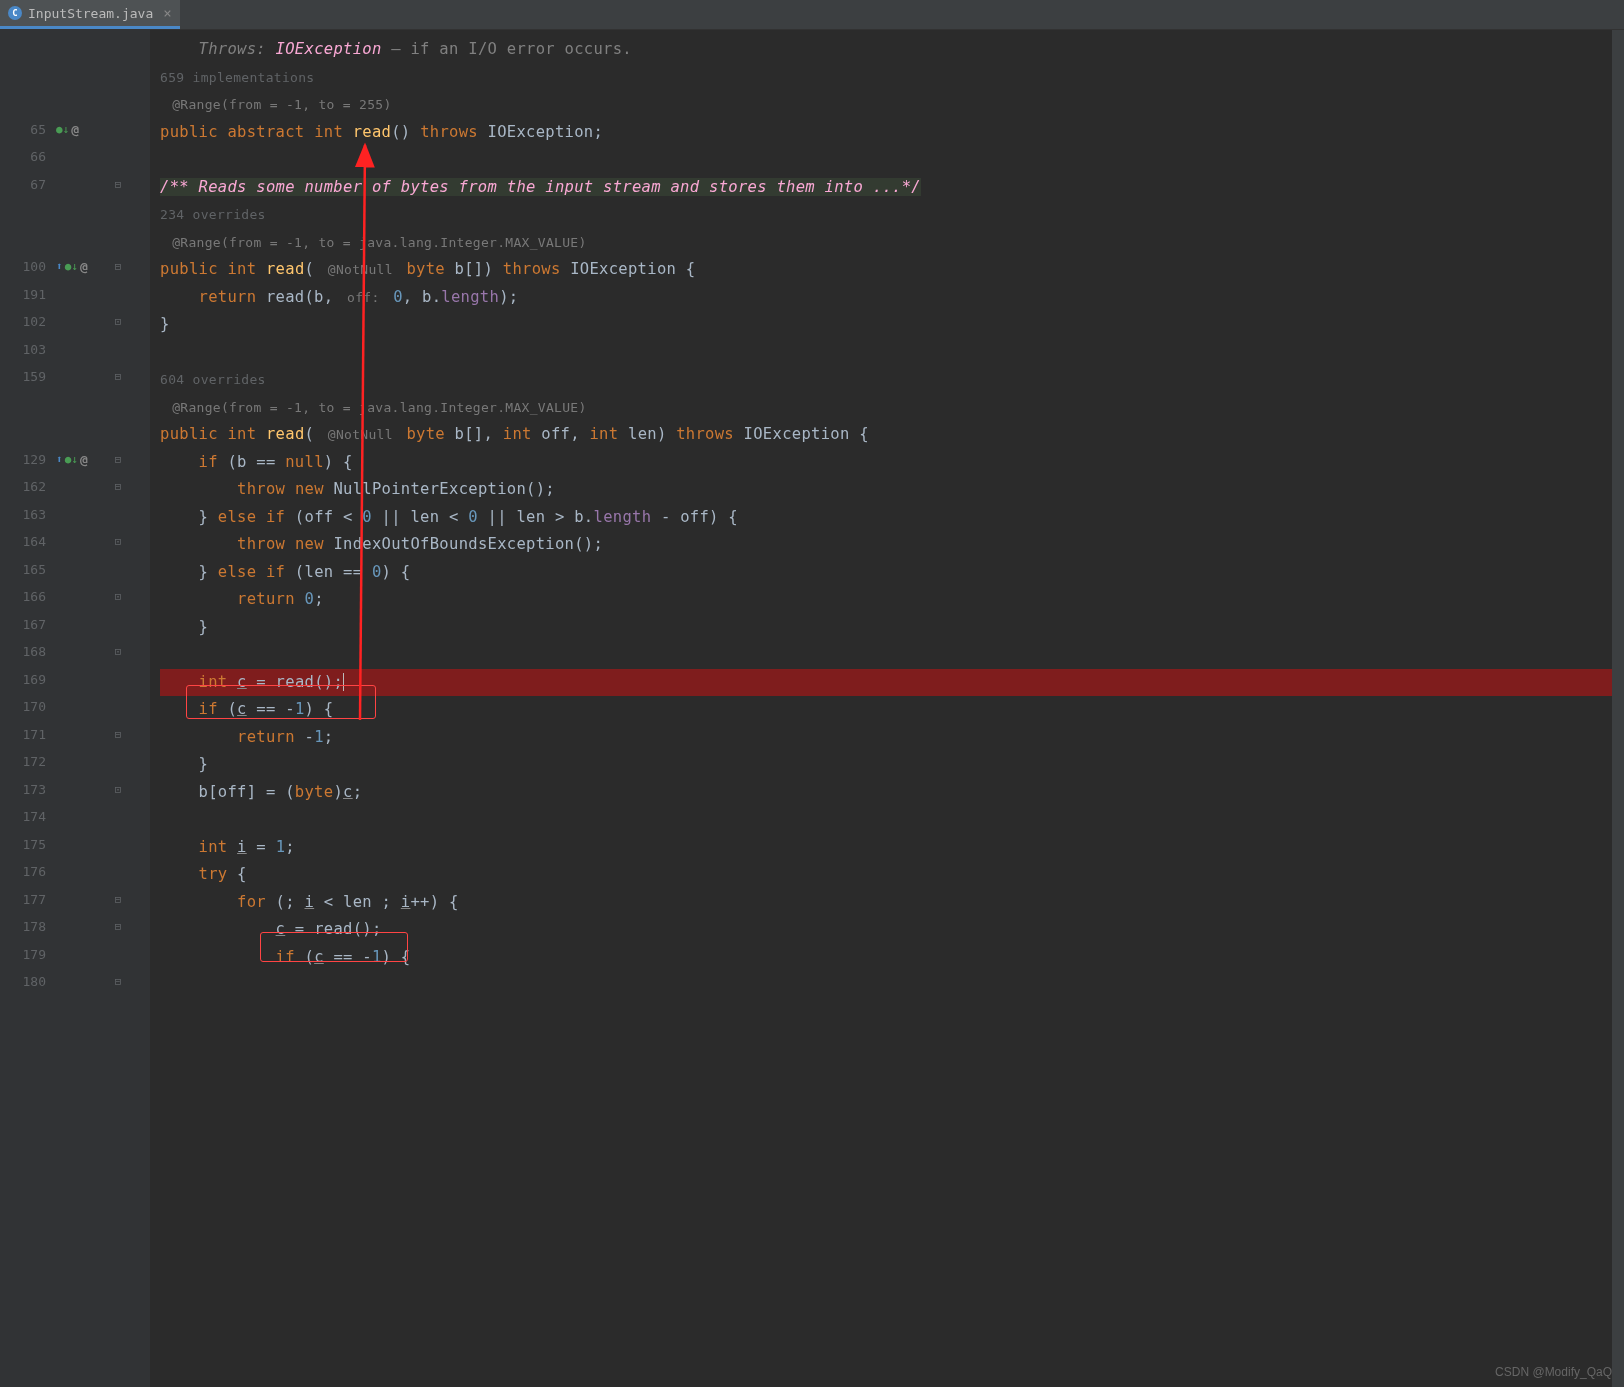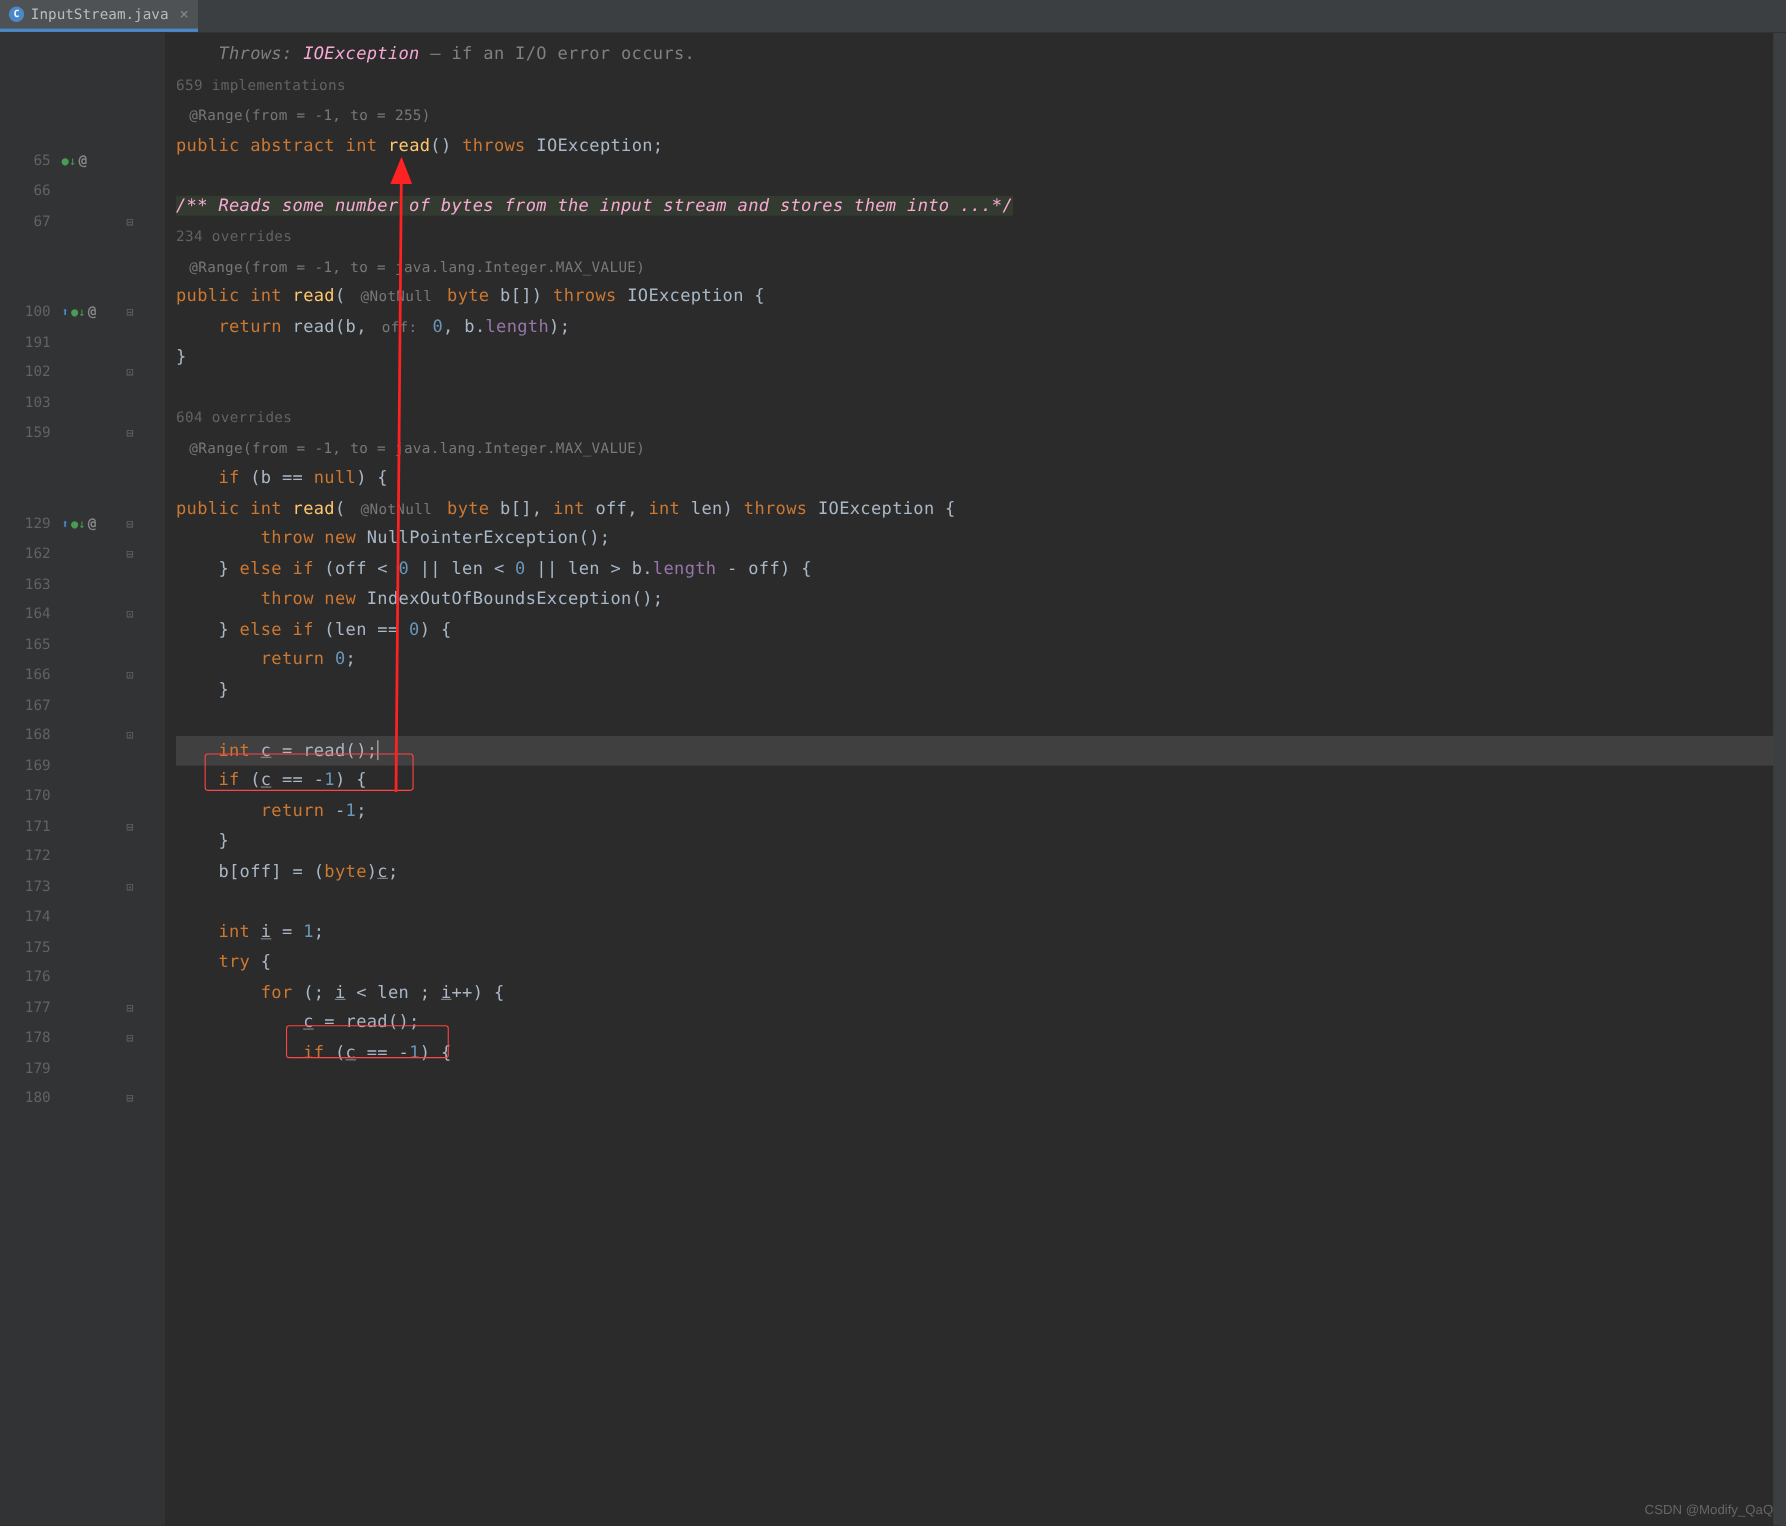--- a/index.html
+++ b/index.html
@@ -52,21 +52,21 @@
       display: flex;
       height: calc(100% - 30px);
     }
     .left-margin {
       width: 10px;
       background: #313335;
     }
     .gutter {
       width: 140px;
       background: #313335;
-      padding-top: 20px;
+      padding-top: 3px;
       position: relative;
     }
     .line-row {
       height: 27.5px;
       display: flex;
       align-items: center;
       font-size: 13px;
     }
     .line-num {
       width: 42px;
@@ -97,21 +97,21 @@
       line-height: 27.5px;
     }
     .code-line {
       height: 27.5px;
       white-space: pre;
       font-size: 15.5px;
       letter-spacing: 0.3px;
       position: relative;
     }
     .current-line {
-      background: #404040;
+      background: #7f1d1d;
     }
     .kw { color: #cc7832; }
     .comment { color: #808080; }
     .doc { color: #f9a8d4; font-style: italic; }
     .num { color: #6897bb; }
     .method { color: #ffc66d; }
     .field { color: #9876aa; }
     .annotation { color: #808080; font-size: 13px; }
     .inlay {
       color: #787878;
@@ -370,22 +370,22 @@
     <div class="code-line"></div>
     <div class="code-line"><span class="doc doc-bg">/** Reads some number of bytes from the input stream and stores them into ...*/</span></div>
     <div class="code-line"><span class="hint-link">234 overrides</span></div>
     <div class="code-line"><span class="annotation inlay"> @Range(from = -1, to = java.lang.Integer.MAX_VALUE) </span></div>
     <div class="code-line"><span class="kw">public</span> <span class="kw">int</span> <span class="method">read</span>( <span class="annotation inlay">@NotNull</span> <span class="kw">byte</span> b[]) <span class="kw">throws</span> IOException {</div>
     <div class="code-line">    <span class="kw">return</span> read(b, <span class="inlay">off:</span> <span class="num">0</span>, b.<span class="field">length</span>);</div>
     <div class="code-line">}</div>
     <div class="code-line"></div>
     <div class="code-line"><span class="hint-link">604 overrides</span></div>
     <div class="code-line"><span class="annotation inlay"> @Range(from = -1, to = java.lang.Integer.MAX_VALUE) </span></div>
+    <div class="code-line"><span class="kw">public</span> <span class="kw">int</span> <span class="method">read</span>( <span class="annotation inlay">@NotNull</span> <span class="kw">byte</span> b[], <span class="kw">int</span> off, <span class="kw">int</span> len) <span class="kw">throws</span> IOException {</div>
     <div class="code-line">    <span class="kw">if</span> (b == <span class="kw">null</span>) {</div>
-    <div class="code-line"><span class="kw">public</span> <span class="kw">int</span> <span class="method">read</span>( <span class="annotation inlay">@NotNull</span> <span class="kw">byte</span> b[], <span class="kw">int</span> off, <span class="kw">int</span> len) <span class="kw">throws</span> IOException {</div>
     <div class="code-line">        <span class="kw">throw</span> <span class="kw">new</span> NullPointerException();</div>
     <div class="code-line">    } <span class="kw">else</span> <span class="kw">if</span> (off &lt; <span class="num">0</span> || len &lt; <span class="num">0</span> || len &gt; b.<span class="field">length</span> - off) {</div>
     <div class="code-line">        <span class="kw">throw</span> <span class="kw">new</span> IndexOutOfBoundsException();</div>
     <div class="code-line">    } <span class="kw">else</span> <span class="kw">if</span> (len == <span class="num">0</span>) {</div>
     <div class="code-line">        <span class="kw">return</span> <span class="num">0</span>;</div>
     <div class="code-line">    }</div>
     <div class="code-line"></div>
     <div class="code-line current-line">    <span class="kw">int</span> <span class="underline">c</span> = read();<span style="border-left:1px solid #bbb;height:18px;display:inline-block;vertical-align:middle"></span></div>
     <div class="code-line">    <span class="kw">if</span> (<span class="underline">c</span> == -<span class="num">1</span>) {</div>
     <div class="code-line">        <span class="kw">return</span> -<span class="num">1</span>;</div>

